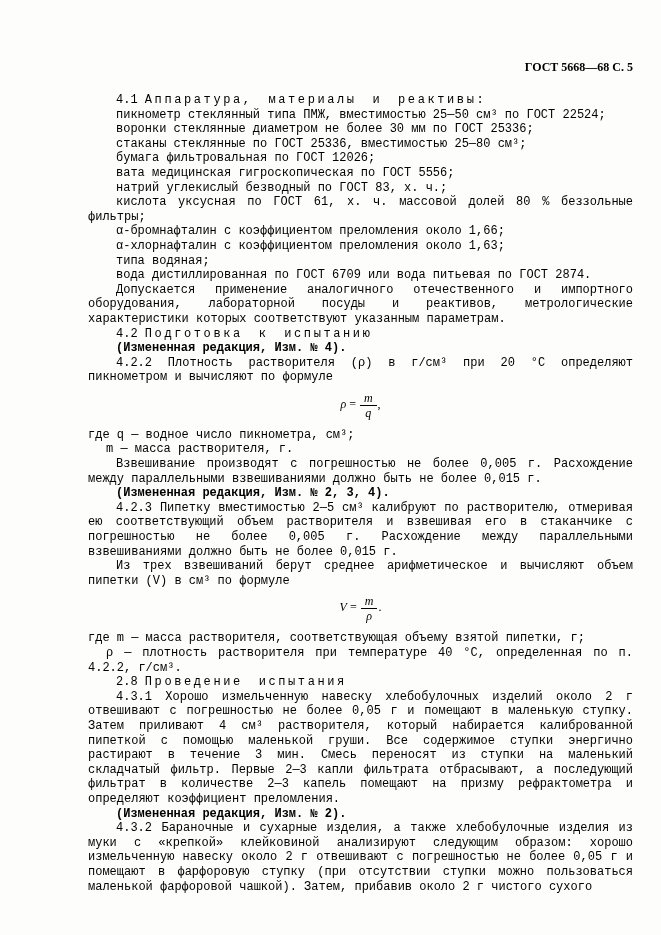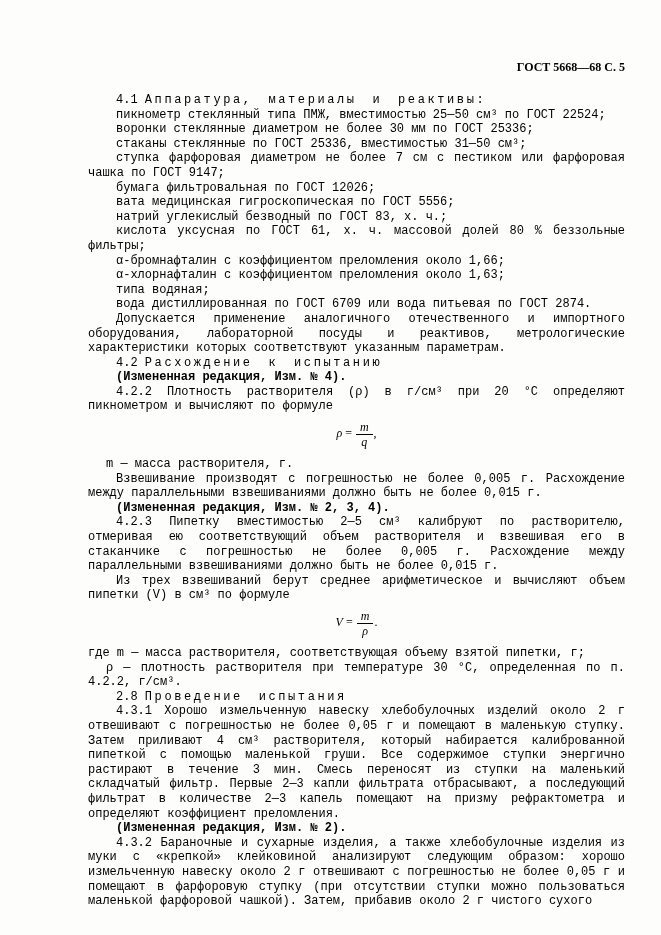--- a/index.html
+++ b/index.html
@@ -3,21 +3,21 @@
 <meta charset="utf-8">
 <style>
   html, body { margin:0; padding:0; background:#e8e8e8; }
   .page {
     position: relative;
     width: 661px;
     height: 935px;
     margin: 0 auto;
     background: #fdfdfb;
     box-sizing: border-box;
-    padding: 60px 36px 20px 88px;
+    padding: 60px 28px 20px 88px;
     overflow: hidden;
     font-family: "Liberation Serif", "DejaVu Serif", serif;
     font-size: 12px;
     color: #000;
   }
   .header {
     text-align: right;
     font-weight: bold;
     font-size: 12px;
     margin: 0 0 18px 0;
@@ -58,41 +58,41 @@
 </style>
 </head>
 <body>
 
 <div class="page">
   <p class="header">ГОСТ 5668—68 С. 5</p>
   <div id="doc-body">
       <p class="heading"><span class="heading-num">4.1 </span><span class="heading-title">Аппаратура, материалы и реактивы:</span></p>
       <p class="p">пикнометр стеклянный типа ПМЖ, вместимостью 25—50 см³ по ГОСТ 22524;</p>
       <p class="p">воронки стеклянные диаметром не более 30 мм по ГОСТ 25336;</p>
-      <p class="p">стаканы стеклянные по ГОСТ 25336, вместимостью 31—50 см³;</p>
-      <p class="p">ступка фарфоровая диаметром не более 7 см с пестиком или фарфоровая чашка по ГОСТ 9147;</p>
+      <p class="p">стаканы стеклянные по ГОСТ 25336, вместимостью 25—80 см³;</p>
       <p class="p">бумага фильтровальная по ГОСТ 12026;</p>
       <p class="p">вата медицинская гигроскопическая по ГОСТ 5556;</p>
       <p class="p">натрий углекислый безводный по ГОСТ 83, х. ч.;</p>
       <p class="p">кислота уксусная по ГОСТ 61, х. ч. массовой долей 80 % беззольные фильтры;</p>
       <p class="p">α-бромнафталин с коэффициентом преломления около 1,66;</p>
       <p class="p">α-хлорнафталин с коэффициентом преломления около 1,63;</p>
       <p class="p">типа водяная;</p>
       <p class="p">вода дистиллированная по ГОСТ 6709 или вода питьевая по ГОСТ 2874.</p>
       <p class="p">Допускается применение аналогичного отечественного и импортного оборудования, лабораторной посуды и реактивов, метрологические характеристики которых соответствуют указанным параметрам.</p>
-      <p class="heading"><span class="heading-num">4.2 </span><span class="heading-title">Расхождение к испытанию</span></p>
+      <p class="heading"><span class="heading-num">4.2 </span><span class="heading-title">Подготовка к испытанию</span></p>
       <p class="bold">(Измененная редакция, Изм. № 4).</p>
       <p class="p">4.2.2 Плотность растворителя (ρ) в г/см³ при 20 °С определяют пикнометром и вычисляют по формуле</p>
       <div class="formula"><span class="fvar">ρ</span> = <span class="frac"><span class="num">m</span><span class="den">q</span></span>,</div>
+      <p class="def">где q — водное число пикнометра, см³;</p>
       <p class="def-indent">m — масса растворителя, г.</p>
       <p class="p">Взвешивание производят с погрешностью не более 0,005 г. Расхождение между параллельными взвешиваниями должно быть не более 0,015 г.</p>
       <p class="bold">(Измененная редакция, Изм. № 2, 3, 4).</p>
       <p class="p">4.2.3 Пипетку вместимостью 2—5 см³ калибруют по растворителю, отмеривая ею соответствующий объем растворителя и взвешивая его в стаканчике с погрешностью не более 0,005 г. Расхождение между параллельными взвешиваниями должно быть не более 0,015 г.</p>
       <p class="p">Из трех взвешиваний берут среднее арифметическое и вычисляют объем пипетки (V) в см³ по формуле</p>
       <div class="formula"><span class="fvar">V</span> = <span class="frac"><span class="num">m</span><span class="den">ρ</span></span>.</div>
       <p class="def">где m — масса растворителя, соответствующая объему взятой пипетки, г;</p>
-      <p class="def-indent">ρ — плотность растворителя при температуре 30 °С, определенная по п. 4.2.2, г/см³.</p>
+      <p class="def-indent">ρ — плотность растворителя при температуре 40 °С, определенная по п. 4.2.2, г/см³.</p>
       <p class="heading"><span class="heading-num">2.8 </span><span class="heading-title">Проведение испытания</span></p>
       <p class="p">4.3.1 Хорошо измельченную навеску хлебобулочных изделий около 2 г отвешивают с погрешностью не более 0,05 г и помещают в маленькую ступку. Затем приливают 4 см³ растворителя, который набирается калиброванной пипеткой с помощью маленькой груши. Все содержимое ступки энергично растирают в течение 3 мин. Смесь переносят из ступки на маленький складчатый фильтр. Первые 2—3 капли фильтрата отбрасывают, а последующий фильтрат в количестве 2—3 капель помещают на призму рефрактометра и определяют коэффициент преломления.</p>
       <p class="bold">(Измененная редакция, Изм. № 2).</p>
       <p class="p">4.3.2 Бараночные и сухарные изделия, а также хлебобулочные изделия из муки с «крепкой» клейковиной анализируют следующим образом: хорошо измельченную навеску около 2 г отвешивают с погрешностью не более 0,05 г и помещают в фарфоровую ступку (при отсутствии ступки можно пользоваться маленькой фарфоровой чашкой). Затем, прибавив около 2 г чистого сухого</p>
     </div>
 </div>
 
 </body></html>

